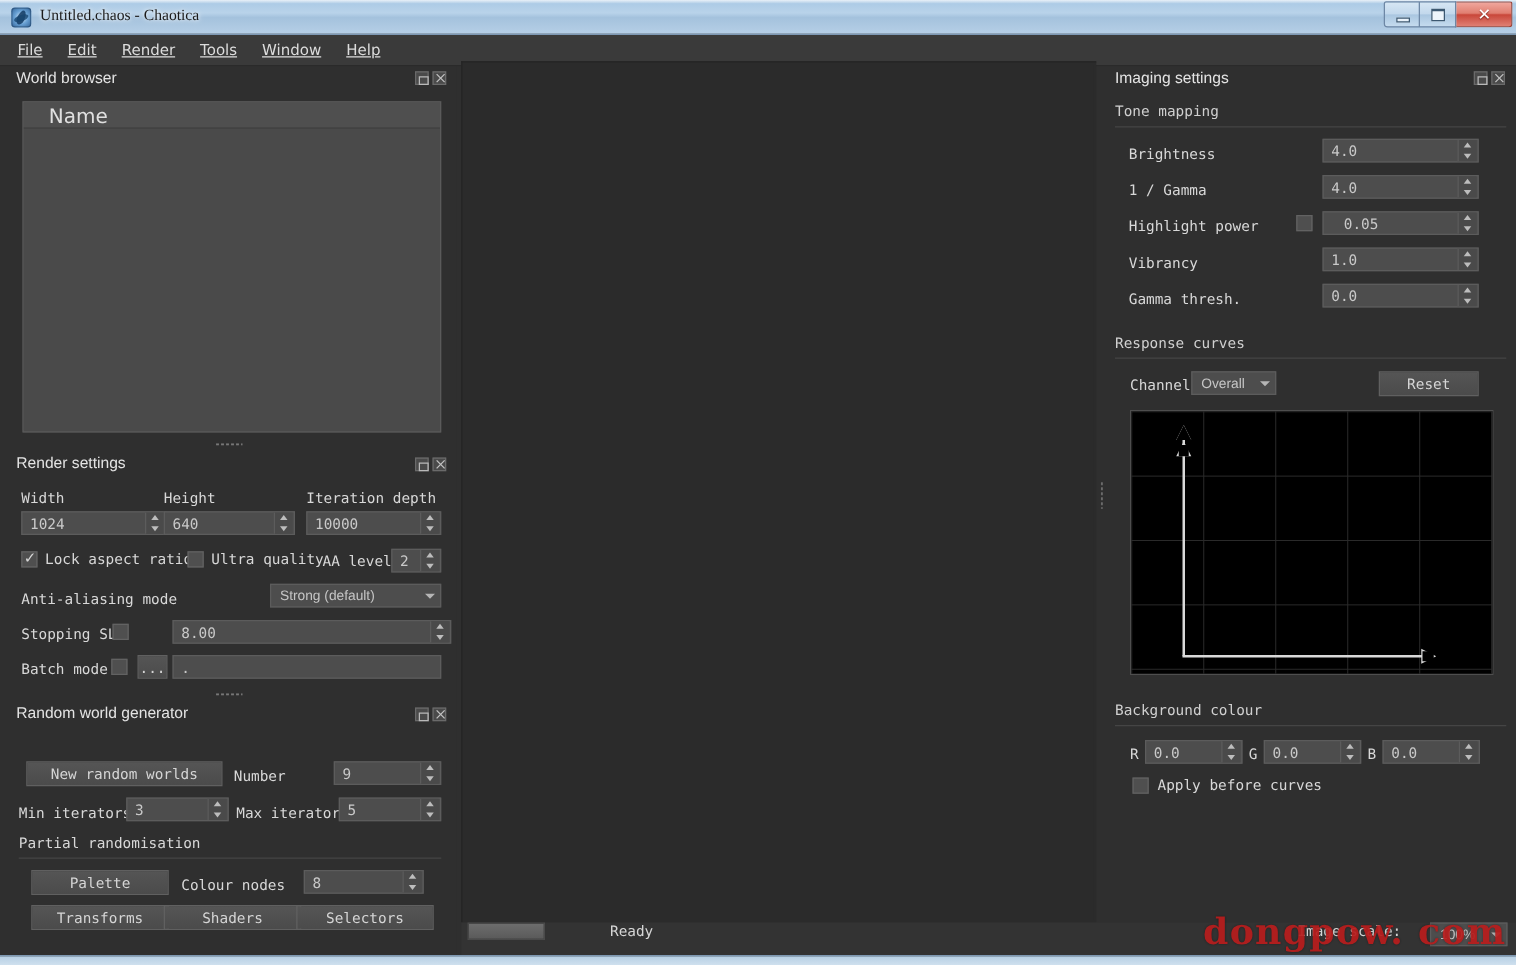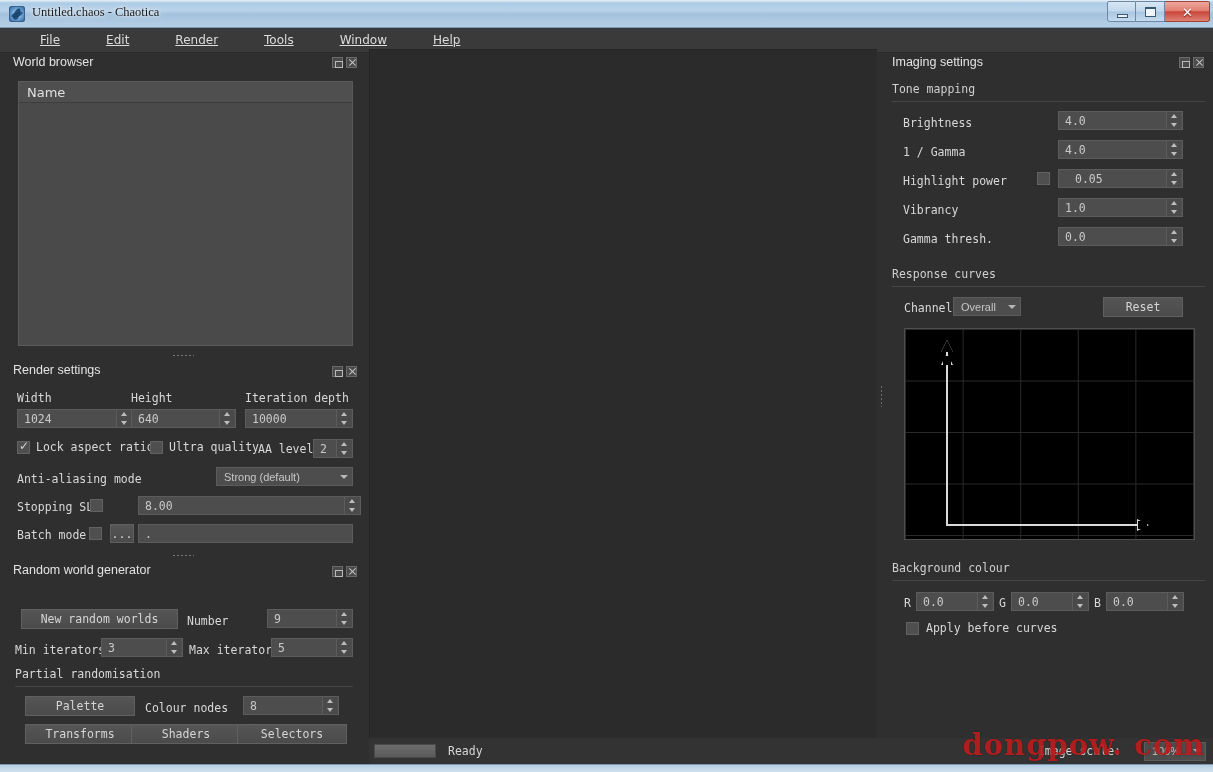--- a/index.html
+++ b/index.html
@@ -82,21 +82,21 @@
     background: #3a3a3a;
     border-bottom: 1px solid #2a2a2a;
     display: flex; align-items: center; padding-left: 14px;
   }
   .menu-item {
     font-family: "DejaVu Sans", sans-serif;
     font-size: 12px; color: #dcdcdc;
     padding: 2px 10px 2px 0; margin-right: 10px;
     cursor: default;
   }
-  .menu-item span.u { text-decoration: underline; margin-left: 26px; }
+  .menu-item span.u { text-decoration: underline; }
 
   
   .panel-title {
     font-family: Liberation Sans, sans-serif;
     font-size: 12.5px; color: #e3e3e3;
     position: absolute;
   }
   .dock-btns { position: absolute; display: flex; gap: 3px; }
   .dock-btn {
     width: 11px; height: 11px;
@@ -118,22 +118,22 @@
   
   .left-col { position: absolute; left: 0; top: 53px; width: 365px; height: 711px; background:#2f2f2f; }
 
   .wb-list {
     position: absolute; left: 18px; top: 28px; width: 335px; height: 265px;
     background: #4a4a4a; border: 1px solid #5a5a5a;
   }
   .wb-header {
     height: 21px; background: #4f4f4f;
     border-bottom: 1px solid #3d3d3d;
-    display:flex; align-items:center; padding-left: 8px;
-    font-family:"DejaVu Sans", sans-serif; font-size:13px; color:#e0e0e0;
+    display:flex; align-items:center; padding-left: 20px;
+    font-family:"DejaVu Sans", sans-serif; font-size:16px; color:#e0e0e0;
   }
   .wb-body { background:#4a4a4a; height: calc(100% - 22px); }
 
   .splitter { position:absolute; height:9px; display:flex; align-items:center; justify-content:center; }
   .splitter .dots {
     width: 22px; height: 3px;
     background-image: radial-gradient(circle, #787878 35%, transparent 40%);
     background-size: 4px 3px;
   }
   .vsplitter { position:absolute; width:9px; display:flex; align-items:center; justify-content:center; }
@@ -268,21 +268,21 @@
     border-left:12px solid #d9d9d9;
   }
   .arrow-right::after{
     content:""; position:absolute; left:-11px; top:-4px; width:9px;height:8px; background:#000;
   }
 
   
   .statusbar {
     position:absolute; left:369px; top:738px; width:844px; height:26px;
     background:#333;
-    display:flex; align-items:center;
+    display:flex; align-items:flex-start;gap:40px;
   }
   .progress {
     width:62px; height:14px; margin-left:5px;
     background: linear-gradient(to bottom,#6d6d6d,#5a5a5a);
     border:1px solid #4a4a4a;
   }
   .status-text {
     margin-left:12px;
     font-family:"DejaVu Sans Mono", monospace; font-size:11.5px; color:#d6d6d6;
   }

